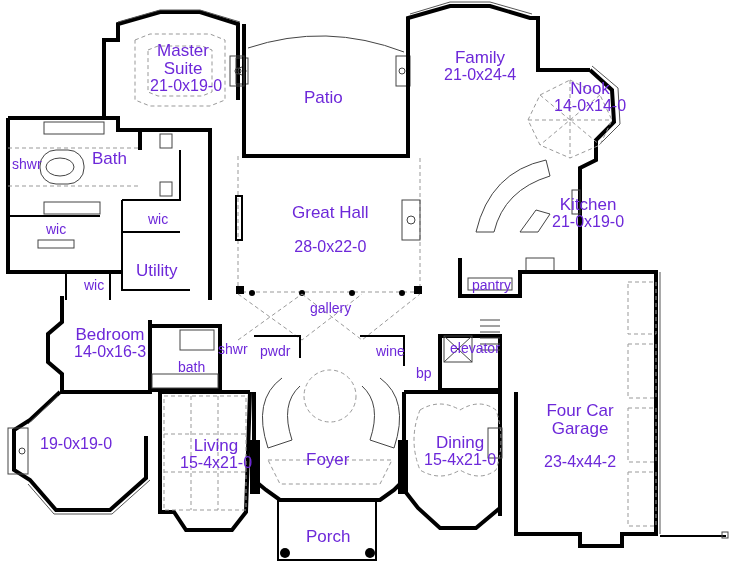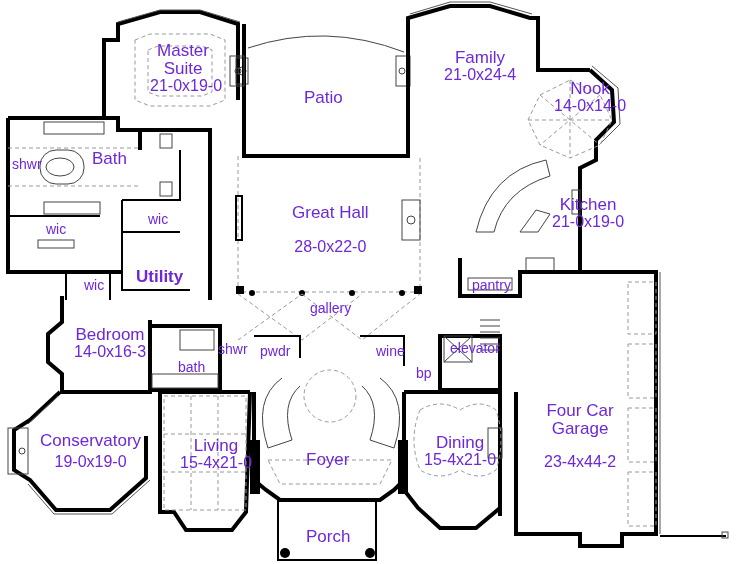--- a/index.html
+++ b/index.html
@@ -173,21 +173,21 @@
 </div>
 <div class="lbl sm" style="left:148px;top:212px;">
   <span class="n">wic</span>
 </div>
 <div class="lbl sm" style="left:46px;top:222px;">
   <span class="n">wic</span>
 </div>
 <div class="lbl sm" style="left:84px;top:278px;">
   <span class="n">wic</span>
 </div>
-<div class="lbl big" style="left:136px;top:268px;font-weight:bold;">
+<div class="lbl big" style="left:136px;top:262px;">
   <span class="n">Utility</span>
 </div>
 <div class="lbl big" style="left:292px;top:204px;">
   <span class="n">Great Hall</span>
   <span class="d" style="margin-top:17px;">28-0x22-0</span>
 </div>
 <div class="lbl big" style="left:504px;top:196px;margin-left:48px;">
   <span class="n">Kitchen</span>
   <span class="d">21-0x19-0</span>
 </div>
@@ -213,21 +213,20 @@
 <div class="lbl sm" style="left:376px;top:344px;">
   <span class="n">wine</span>
 </div>
 <div class="lbl sm" style="left:450px;top:341px;">
   <span class="n">elevator</span>
 </div>
 <div class="lbl sm" style="left:416px;top:366px;">
   <span class="n">bp</span>
 </div>
 <div class="lbl big" style="left:40px;top:432px;">
-  <span class="n">Conservatory</span>
   <span class="d" style="margin-top:4px;">19-0x19-0</span>
 </div>
 <div class="lbl big" style="left:180px;top:437px;">
   <span class="n">Living</span>
   <span class="d">15-4x21-0</span>
 </div>
 <div class="lbl big" style="left:306px;top:451px;">
   <span class="n">Foyer</span>
 </div>
 <div class="lbl big" style="left:424px;top:434px;">

